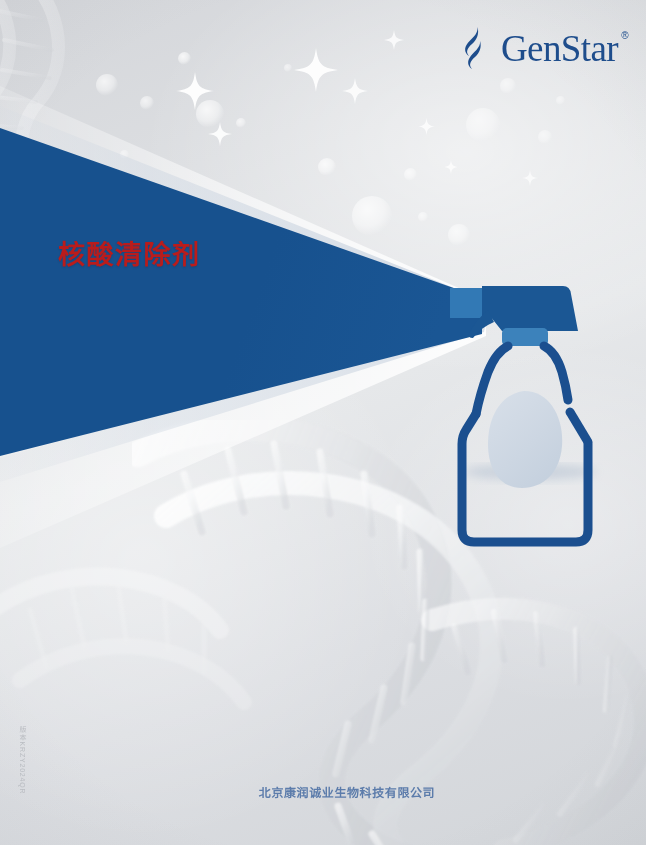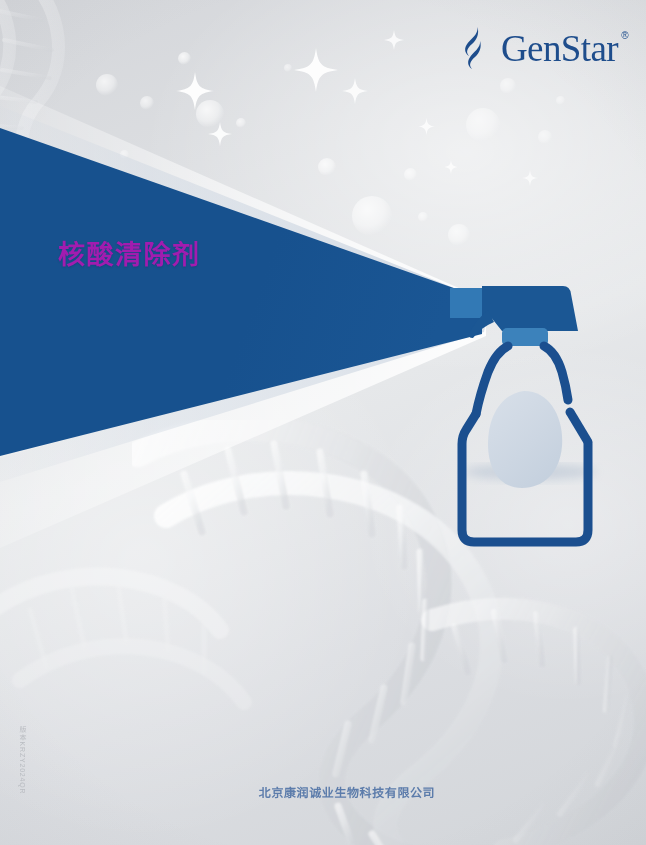--- a/index.html
+++ b/index.html
@@ -106,21 +106,21 @@
 
   
   .title-block {
     position: absolute;
     left: 58px;
     top: 233px;
     width: 340px;
     z-index: 6;
   }
   .title-line {
-    color: #a21caf;
+    color: #b91c1c;
     font-size: 27px;
     font-weight: 700;
     letter-spacing: 1.5px;
     line-height: 45px;
     white-space: nowrap;
     text-shadow: 0 1px 2px rgba(8,40,74,0.22);
   }
 
   
   .logo {

